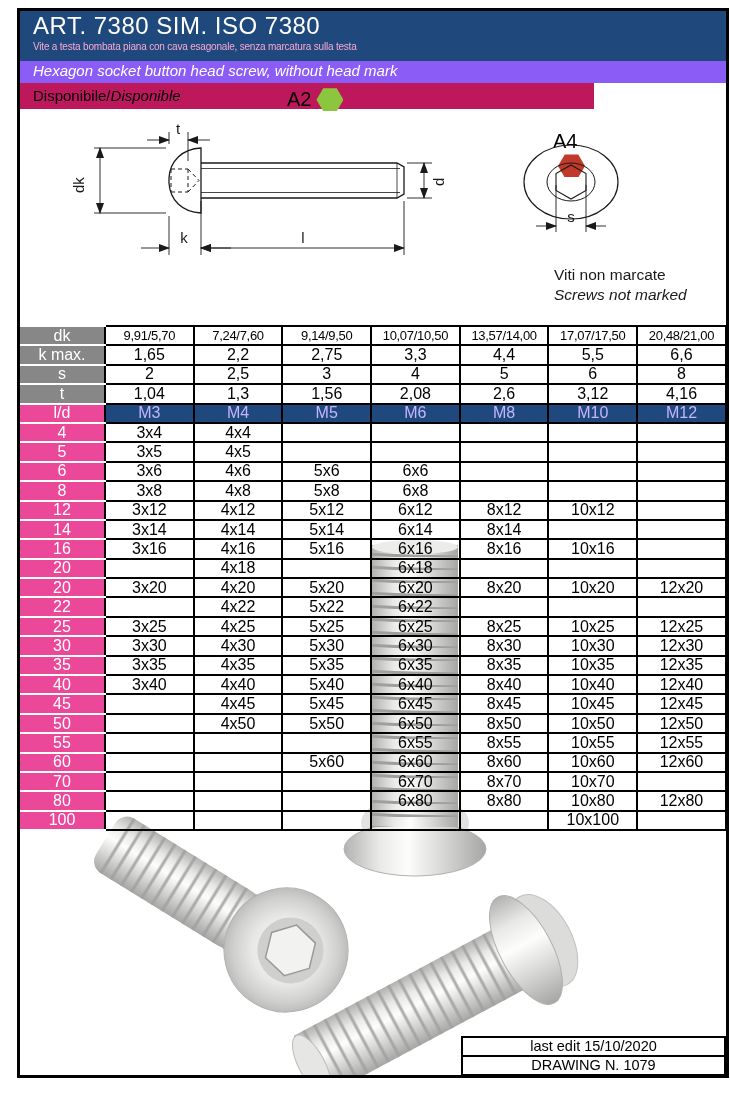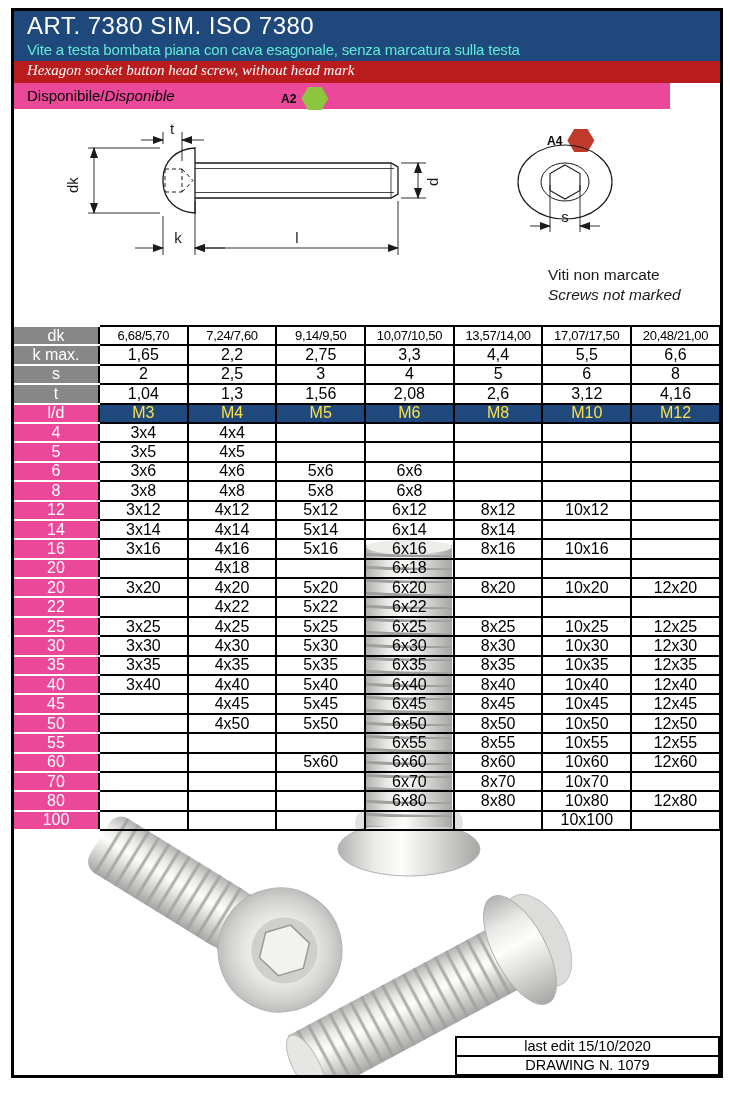--- a/index.html
+++ b/index.html
@@ -3,32 +3,32 @@
 <meta charset="utf-8">
 <style>
   html,body { margin:0; padding:0; }
   body {
     width:730px; height:1095px; background:#ffffff;
     font-family:"Liberation Sans", sans-serif; color:#000;
     position:relative; overflow:hidden;
   }
   .page { position:absolute; left:0; top:0; width:730px; height:1095px; background:#fff; }
   .frame {
-    position:absolute; left:11px; top:8px; width:712px; height:1070px;
+    position:absolute; left:17px; top:8px; width:712px; height:1070px;
     box-sizing:border-box; border:3px solid #000; background:#fff; overflow:hidden;
   }
   
   .hdr { position:absolute; left:0; top:0; width:706px; height:50px; background:#1f497d; }
   .title { position:absolute; left:13px; top:1px; font-size:24px; color:#fff; letter-spacing:0.5px; white-space:nowrap; }
-  .sub-it { position:absolute; left:13px; top:30px; font-size:15px; color:#5eead4; white-space:nowrap; letter-spacing:-0.2px; }
-  .graybar { position:absolute; left:0; top:50px; width:706px; height:22px; background:#b91c1c;font-family:Liberation Serif, serif; }
+  .sub-it { position:absolute; left:13px; top:30px; font-size:10px; color:#f9a8d4; white-space:nowrap; letter-spacing:-0.2px; }
+  .graybar { position:absolute; left:0; top:50px; width:706px; height:22px; background:#8b5cf6; }
   .graybar span { position:absolute; left:13px; top:1px; font-size:15px; font-style:italic; color:#fff; white-space:nowrap; }
-  .avail { position:absolute; left:0; top:72px; width:656px; height:26px; background:#ec4899; }
+  .avail { position:absolute; left:0; top:72px; width:574px; height:26px; background:#be185d; }
   .avail-label { position:absolute; left:13px; top:4px; font-size:15px; }
-  .mat { position:absolute; top:4px; font-size:12px;font-weight:bold; }
+  .mat { position:absolute; top:4px; font-size:20px; }
   .mat-a2 { left:267px; }
   .mat-a4 { left:533px;margin-top:42px; }
   .mat .mat-code { vertical-align:middle; }
   .hex {
     display:inline-block; width:27px; height:23px; margin-left:5px; vertical-align:middle;
     clip-path:polygon(25% 0,75% 0,100% 50%,75% 100%,25% 100%,0 50%);
   }
   
   .tech { position:absolute; left:0; top:98px; }
   .tech text { font-size:15px; fill:#1a1a1a; }
@@ -41,21 +41,21 @@
   }
   .size-table td {
     height:17.4px; padding:0; text-align:center; vertical-align:middle;
     font-size:16px; line-height:1; overflow:hidden; white-space:nowrap;
   }
   td.lbl { border:none; border-top:2.5px solid #fff; border-bottom:2.5px solid #fff; color:#fff; }
   td.lbl.gray { background:#878787; }
   td.lbl.blue { background:#ec4899; }
   td.val, td.cell { border:2px solid #000; background:transparent; color:#000; }
   td.val.small { font-size:13px; letter-spacing:-0.3px; }
-  td.mhdr { border:2px solid #000; background:#1f497d; color:#fde047; }
+  td.mhdr { border:2px solid #000; background:#1f497d; color:#c4b5fd; }
   
   .photo { position:absolute; left:0; top:0; mix-blend-mode:multiply; pointer-events:none; z-index:30; }
   
   .footer {
     position:absolute; left:441px; top:1025px; width:265px; height:40px;
     box-sizing:border-box; border:2px solid #000; background:#fff; z-index:20;
   }
   .footer .frow { height:16px; line-height:16px; text-align:center; font-size:14.5px; }
   .footer .frow:first-child { border-bottom:2px solid #000; height:17px; line-height:17px; }
 </style>
@@ -147,21 +147,21 @@
           <col style="width:88.7px">
           <col style="width:88.7px">
           <col style="width:88.7px">
           <col style="width:88.7px">
           <col style="width:88.7px">
           <col style="width:88.7px">
       </colgroup>
       <tbody>
           <tr>
             <td class="lbl gray">dk</td>
-            <td class="val small">6,68/5,70</td>
+            <td class="val small">9,91/5,70</td>
             <td class="val small">7,24/7,60</td>
             <td class="val small">9,14/9,50</td>
             <td class="val small">10,07/10,50</td>
             <td class="val small">13,57/14,00</td>
             <td class="val small">17,07/17,50</td>
             <td class="val small">20,48/21,00</td>
           </tr>
           <tr>
             <td class="lbl gray">k max.</td>
             <td class="val">1,65</td>

